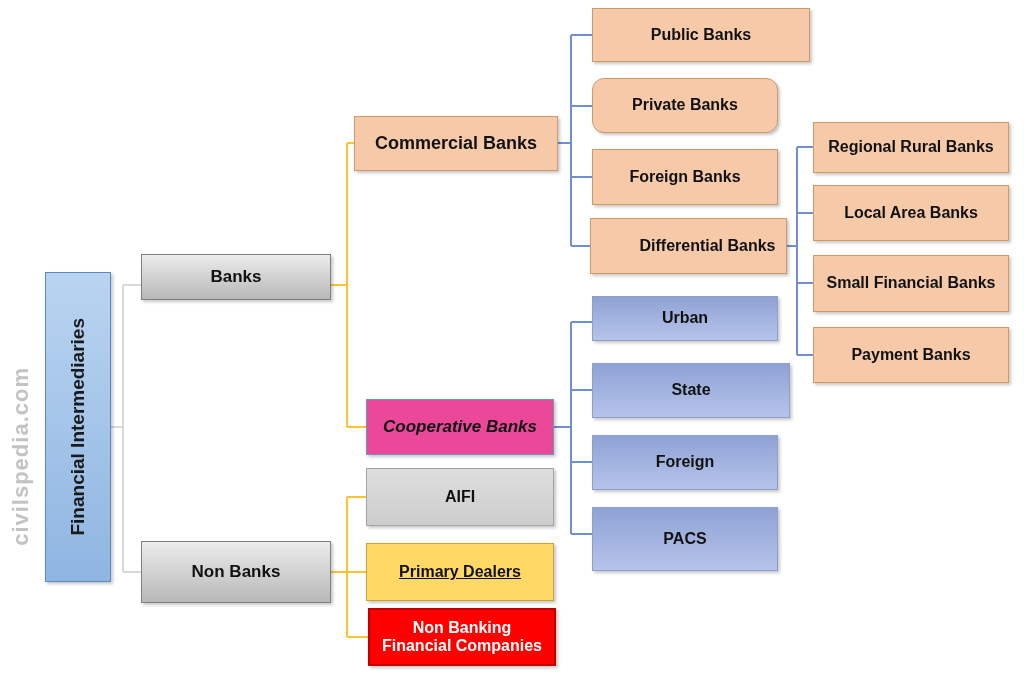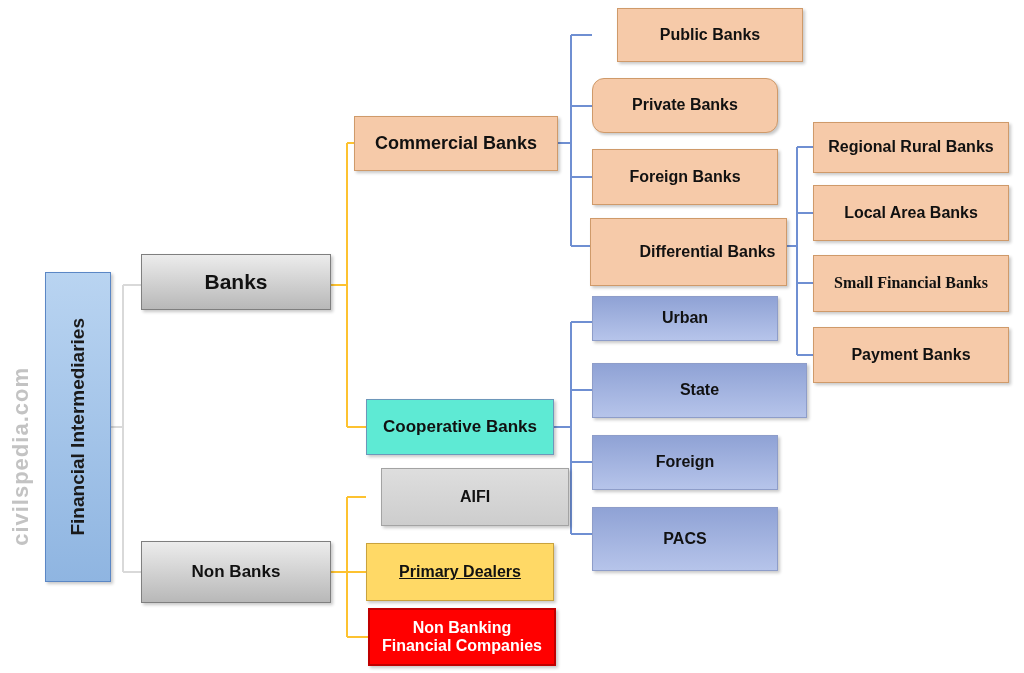--- a/index.html
+++ b/index.html
@@ -19,21 +19,21 @@
     font-size:16px;
     color:#111111;
     line-height:1.15;
     box-sizing:border-box;
     box-shadow:2px 2px 3px rgba(0,0,0,0.22);
     padding:2px 6px;
   }
   .peach{background:#f6caa9;border:1.5px solid #cf9a6a;}
   .graybox{background:linear-gradient(180deg,#ececec 0%,#b8b8b8 100%);border:1.5px solid #7f7f7f;}
   .lightgray{background:linear-gradient(180deg,#dedede 0%,#cdcdcd 100%);border:1.5px solid #a3a3a3;}
-  .coopblue{background:#5eead4;border:1.5px solid #6d97ba;}
+  .coopblue{background:#ec4899;border:1.5px solid #6d97ba;font-style:italic;}
   .periwinkle{background:linear-gradient(180deg,#8fa2d5 0%,#b6c4ea 100%);border:1px solid #8e9dc9;}
   .gold{background:#ffd966;border:1.5px solid #c9a23d;text-decoration:underline;}
   .redbox{background:#ff0000;border:2px solid #c00000;color:#ffffff;}
   .rootbox{
     background:linear-gradient(180deg,#b9d4f1 0%,#8fb5e1 100%);
     border:1.5px solid #5b87c5;
   }
   .vtext{
     writing-mode:vertical-rl;
     transform:rotate(180deg);
@@ -106,38 +106,38 @@
   </svg>
 
   <div class="watermark">
     <span class="vtext">civilspedia.com</span>
   </div>
 
   <div class="node rootbox" style="left:45px;top:272px;width:66px;height:310px;">
     <span class="vtext">Financial Intermediaries</span>
   </div>
 
-  <div class="node graybox" style="left:141px;top:254px;width:190px;height:56px;font-size:21px;">Banks</div>
+  <div class="node graybox" style="left:141px;top:254px;width:190px;height:46px;font-size:17px;">Banks</div>
   <div class="node graybox" style="left:141px;top:541px;width:190px;height:62px;font-size:17px;">Non Banks</div>
 
   <div class="node peach" style="left:354px;top:116px;width:204px;height:55px;font-size:18px;">Commercial Banks</div>
   <div class="node coopblue" style="left:366px;top:399px;width:188px;height:56px;font-size:17px;">Cooperative Banks</div>
 
-  <div class="node lightgray" style="left:366px;top:468px;width:188px;height:58px;margin-left:15px;">AIFI</div>
+  <div class="node lightgray" style="left:366px;top:468px;width:188px;height:58px;">AIFI</div>
   <div class="node gold" style="left:366px;top:543px;width:188px;height:58px;">Primary Dealers</div>
   <div class="node redbox" style="left:368px;top:608px;width:188px;height:58px;">Non Banking Financial Companies</div>
 
-  <div class="node peach" style="left:617px;top:8px;width:186px;height:54px;">Public Banks</div>
+  <div class="node peach" style="left:592px;top:8px;width:218px;height:54px;">Public Banks</div>
   <div class="node peach" style="left:592px;top:78px;width:186px;height:55px;border-radius:12px;">Private Banks</div>
   <div class="node peach" style="left:592px;top:149px;width:186px;height:56px;">Foreign Banks</div>
-  <div class="node peach" style="left:590px;top:218px;width:197px;height:68px;padding-left:44px;">Differential Banks</div>
+  <div class="node peach" style="left:590px;top:218px;width:197px;height:56px;padding-left:44px;">Differential Banks</div>
 
   <div class="node periwinkle" style="left:592px;top:296px;width:186px;height:45px;">Urban</div>
-  <div class="node periwinkle" style="left:592px;top:363px;width:215px;height:55px;">State</div>
+  <div class="node periwinkle" style="left:592px;top:363px;width:198px;height:55px;">State</div>
   <div class="node periwinkle" style="left:592px;top:435px;width:186px;height:55px;">Foreign</div>
   <div class="node periwinkle" style="left:592px;top:507px;width:186px;height:64px;">PACS</div>
 
   <div class="node peach" style="left:813px;top:122px;width:196px;height:51px;">Regional Rural Banks</div>
   <div class="node peach" style="left:813px;top:185px;width:196px;height:56px;">Local Area Banks</div>
-  <div class="node peach" style="left:813px;top:255px;width:196px;height:57px;font-family:Liberation Serif, serif;">Small Financial Banks</div>
+  <div class="node peach" style="left:813px;top:255px;width:196px;height:57px;">Small Financial Banks</div>
   <div class="node peach" style="left:813px;top:327px;width:196px;height:56px;">Payment Banks</div>
 
 </div>
 
 </body></html>

